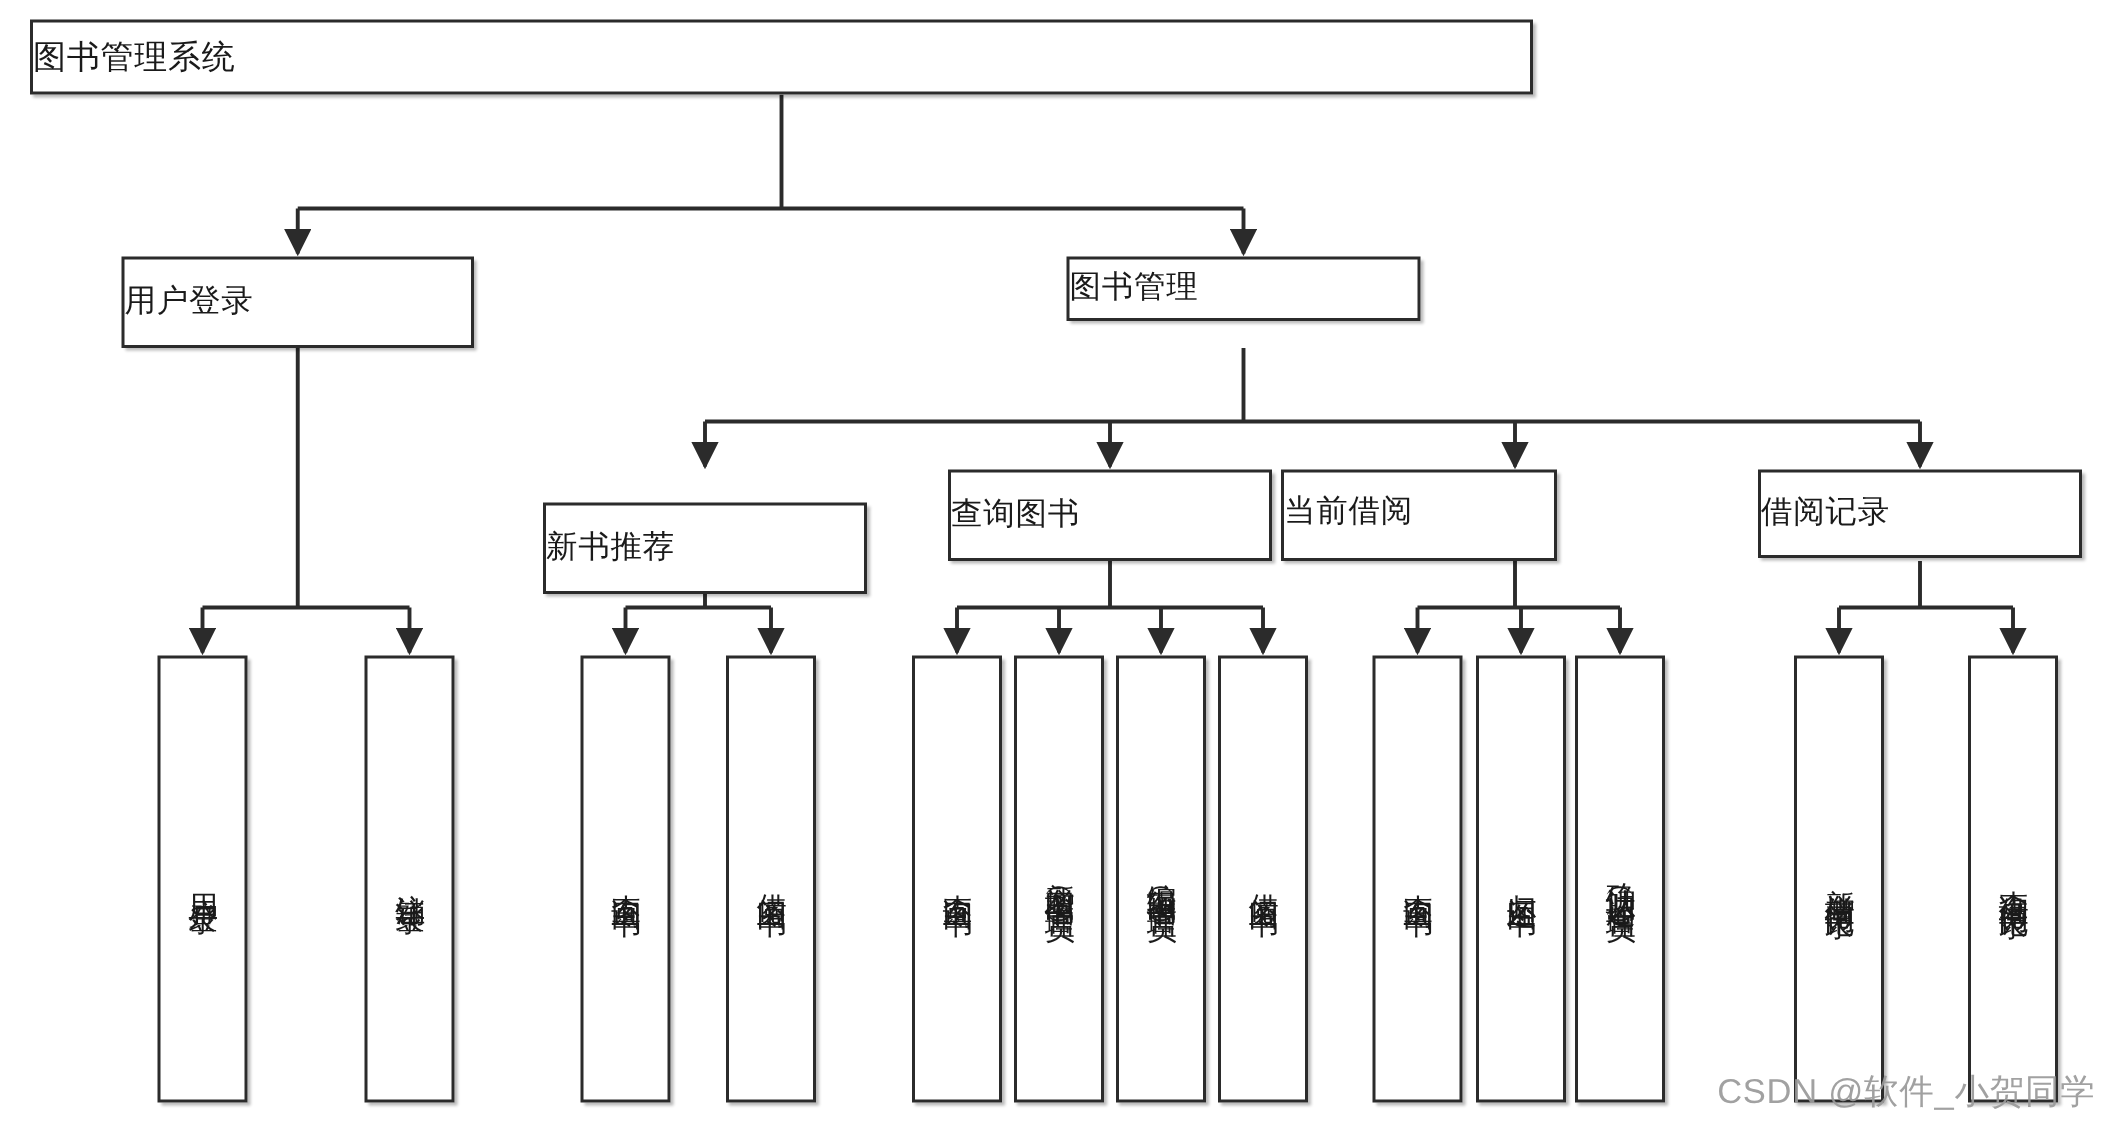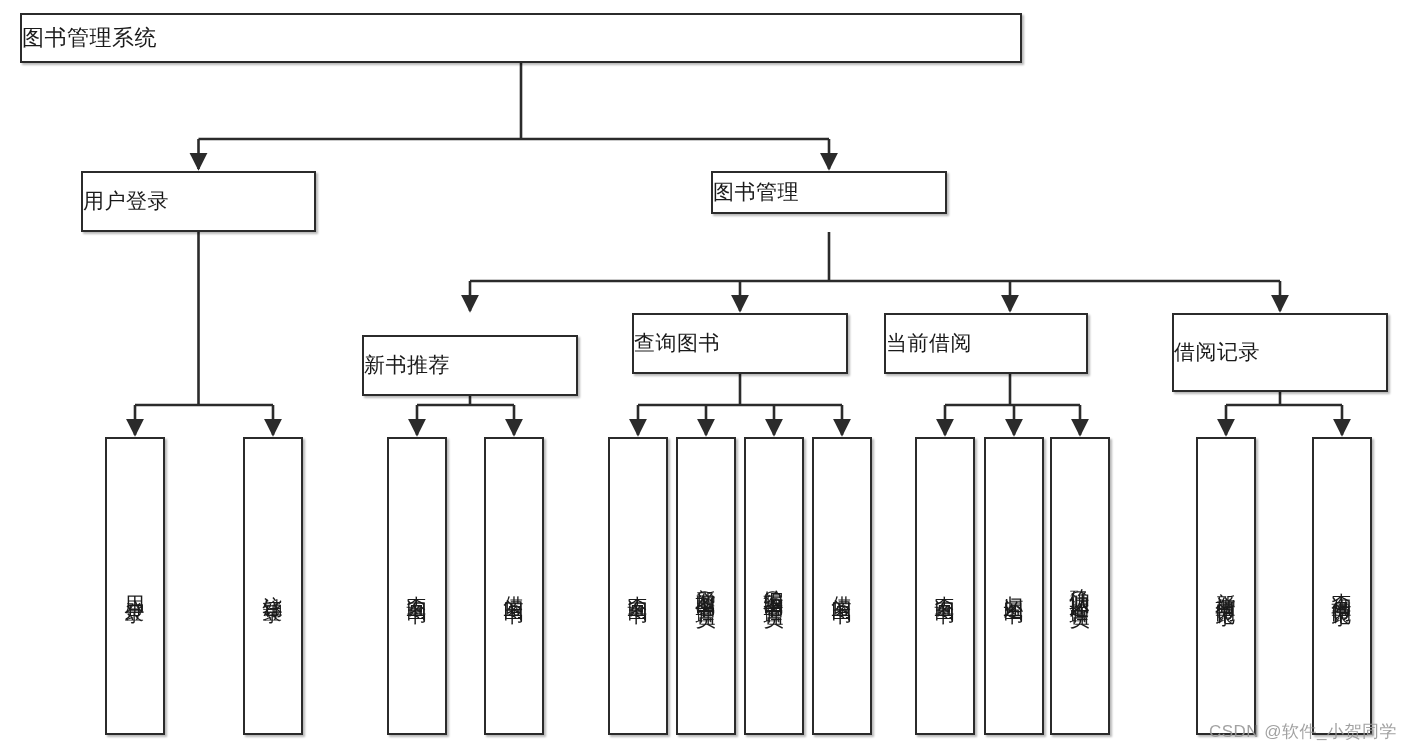--- a/index.html
+++ b/index.html
@@ -59,21 +59,21 @@
     font-size: 20px;
     letter-spacing: 3px;
     line-height: 1;
     white-space: nowrap;
     max-height: 272px;
   }
   #watermark {
     position: absolute;
     right: 8px;
     bottom: 4px;
-    font-size: 17px;
+    font-size: 23px;
     color: #9a9a9a;
     white-space: nowrap;
     opacity: 0.92;
     letter-spacing: 0.5px;
   }
 </style>
 </head>
 <body>
 
 <div id="canvas">
@@ -131,24 +131,24 @@
   <div class="node h" style="left:711px;top:171px;width:236px;height:43px;">
     <span class="label">图书管理</span>
   </div>
 
   <div class="node h" style="left:362px;top:313px;width:216px;height:61px;margin-top:22px;">
     <span class="label">新书推荐</span>
   </div>
   <div class="node h" style="left:632px;top:313px;width:216px;height:61px;">
     <span class="label">查询图书</span>
   </div>
-  <div class="node h" style="left:884px;top:313px;width:204px;height:61px;">
+  <div class="node h" style="left:854px;top:313px;width:184px;height:61px;font-family:Liberation Mono, monospace;">
     <span class="label">当前借阅</span>
   </div>
-  <div class="node h" style="left:1172px;top:313px;width:216px;height:79px;">
+  <div class="node h" style="left:1172px;top:313px;width:216px;height:59px;">
     <span class="label">借阅记录</span>
   </div>
 
   <div id="leaf-layer">
       <div class="node v" style="left: 105px; top: 437px; width: 60px; height: 298px;">
         <span class="label">用户登录</span>
       </div>
       <div class="node v" style="left: 243px; top: 437px; width: 60px; height: 298px;">
         <span class="label">注销登录</span>
       </div>

